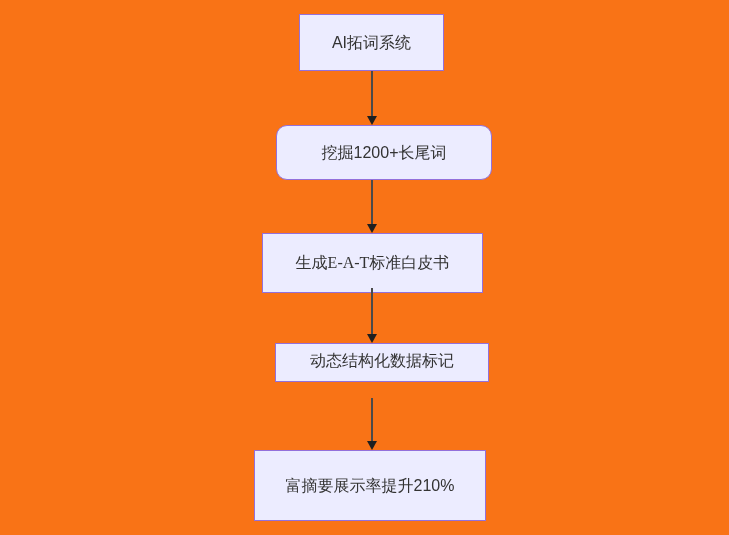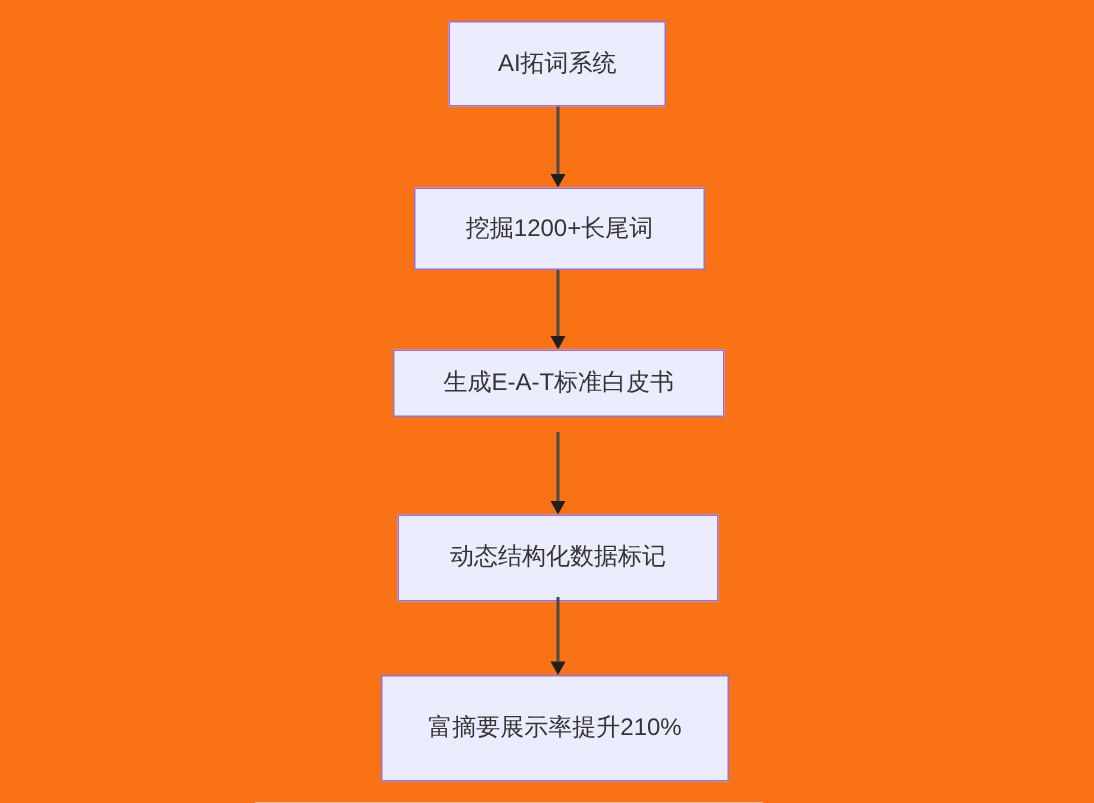--- a/index.html
+++ b/index.html
@@ -23,23 +23,23 @@
     color: #333333;
     font-size: 16px;
     display: flex;
     align-items: center;
     justify-content: center;
     text-align: center;
     line-height: 1.2;
     white-space: nowrap;
   }
   .node-1 { left: 299px; top: 14px;  width: 145px; height: 57px; }
-  .node-2 { left: 276px; top: 125px; width: 194px; height: 55px; }
-  .node-3 { left: 262px; top: 233px; width: 221px; height: 45px; }
-  .node-4 { left: 265px; top: 343px; width: 214px; height: 58px; }
+  .node-2 { left: 276px; top: 125px; width: 216px; height: 55px; border-radius: 11px; }
+  .node-3 { left: 262px; top: 233px; width: 221px; height: 60px; font-family: Liberation Serif, serif; }
+  .node-4 { left: 275px; top: 343px; width: 214px; height: 39px; font-family: Liberation Mono, monospace; }
   .node-5 { left: 254px; top: 450px; width: 232px; height: 71px; }
 
   .connector {
     position: absolute;
     left: 366px;
     width: 11px;
     display: flex;
     flex-direction: column;
     align-items: center;
   }

